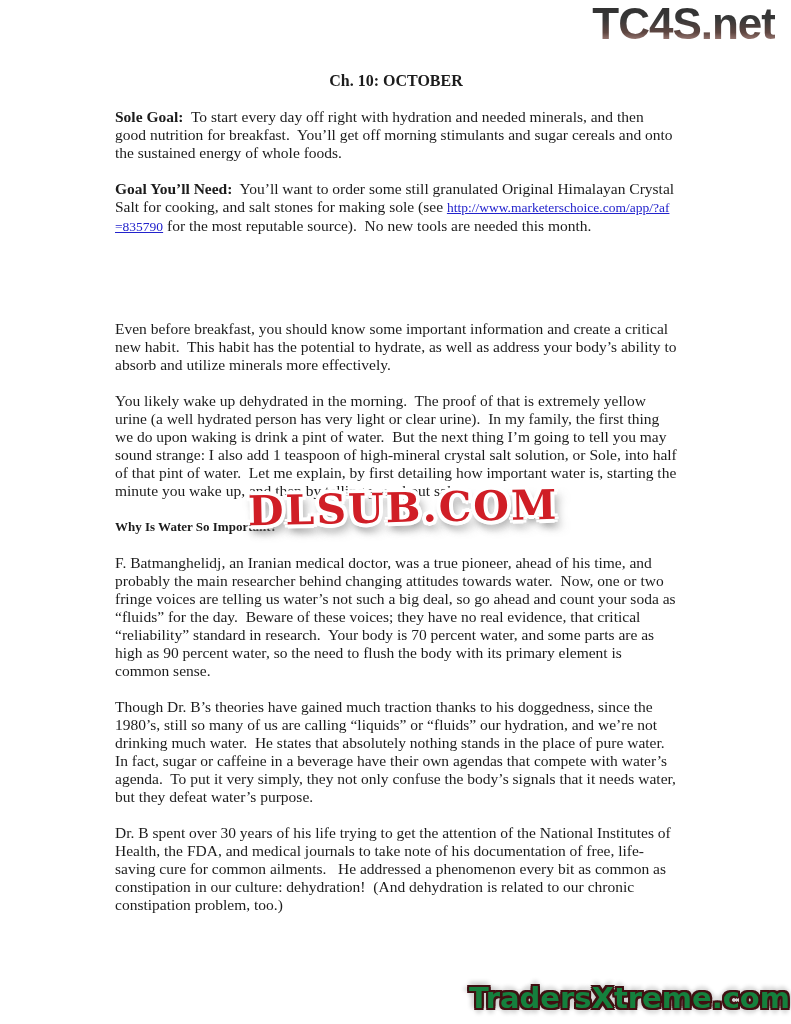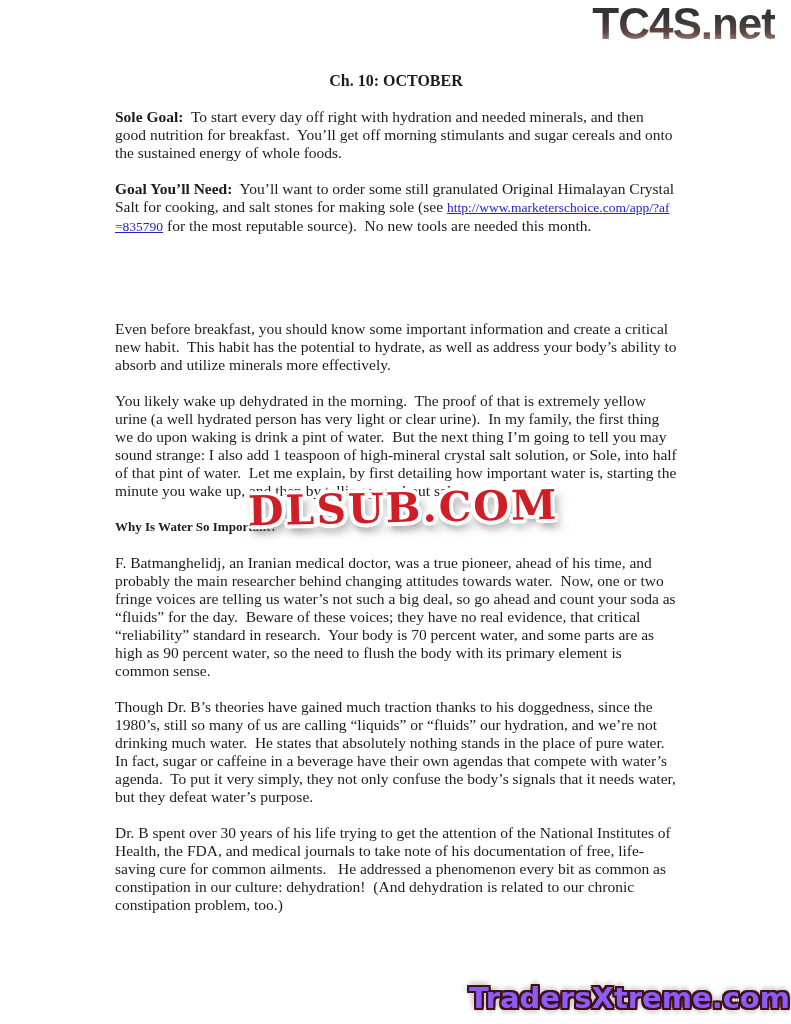--- a/index.html
+++ b/index.html
@@ -92,21 +92,21 @@
   }
   .wm-bottom {
     position: absolute;
     bottom: 9px;
     right: 1px;
     font-family: "DejaVu Sans", sans-serif;
     font-weight: bold;
     font-size: 29px;
     line-height: 34px;
     letter-spacing: 0px;
-    color: #8b5cf6;
+    color: #15803d;
     text-shadow:
       -2px -2px 0 #401012, 2px -2px 0 #401012,
       -2px 2px 0 #401012, 2px 2px 0 #401012,
       -2px 0 0 #401012, 2px 0 0 #401012,
       0 -2px 0 #401012, 0 2px 0 #401012,
       -5px 0 4px #cfcfcf, 5px 0 4px #cfcfcf,
       0 -5px 4px #cfcfcf, 0 5px 4px #cfcfcf;
   }
 </style>
 </head>

